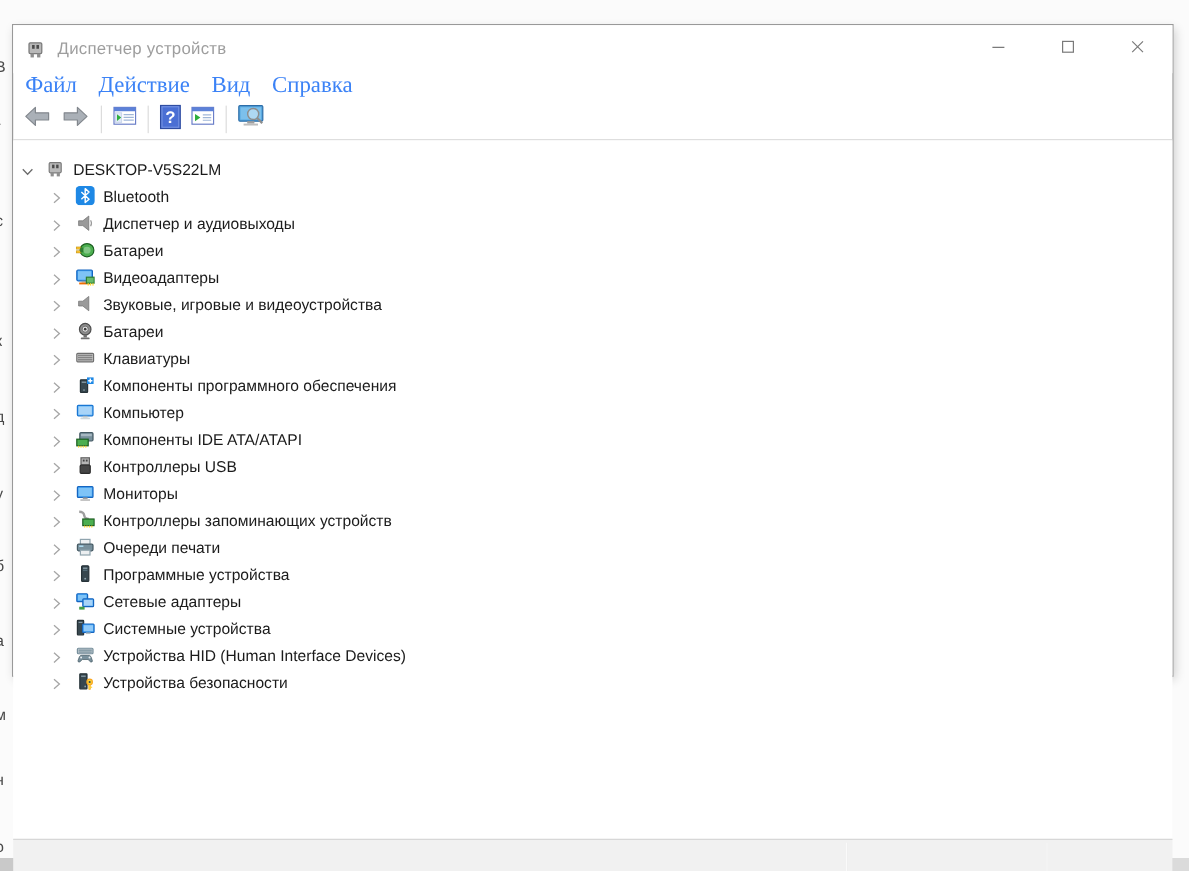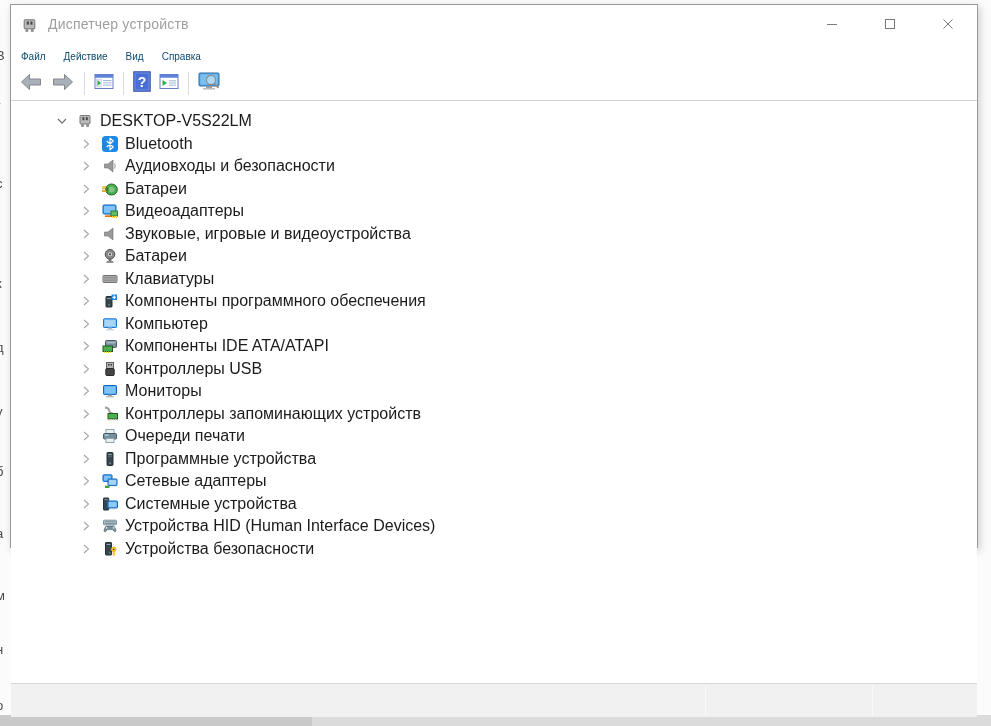--- a/index.html
+++ b/index.html
@@ -14,49 +14,49 @@
   
   .bg-fragment {
     position:absolute; left:-4px; width:12px; overflow:hidden;
     font-size:13px; color:#4a4a4a; z-index:0;
   }
   .bg-bottom-left  { position:absolute; left:0;   top:715px; width:312px; height:11px; background:#c9c9c9; z-index:0; }
   .bg-bottom-right { position:absolute; left:312px; top:715px; width:679px; height:11px; background:#dbdbdb; z-index:0; }
 
   
   .window {
-    position:absolute; left:10px; top:4px; width:968px; height:544px;
+    position:absolute; left:10px; top:20px; width:968px; height:544px;
     background:#ffffff; border:1px solid #999999;
     box-shadow:2px 3px 8px rgba(0,0,0,0.18);
     z-index:1;
   }
 
   
   .titlebar { position:absolute; left:0; top:0; width:100%; height:40px; background:#ffffff; }
   .titlebar .app-icon { position:absolute; left:10px; top:12px; width:17px; height:17px; }
   .titlebar .title { position:absolute; left:37px; top:11px; font-size:14px; color:#9e9e9e; letter-spacing:0.2px; }
   .win-controls { position:absolute; right:0; top:0; height:40px; display:flex; }
   .win-btn { width:58px; height:40px; display:flex; align-items:center; justify-content:center; }
 
   
   .menubar { position:absolute; left:0; top:40px; width:100%; height:22px; display:flex; align-items:center; padding-left:1px; }
-  .menu-item { font-size:10px; color:#0c4a6e; padding:2px 9px; cursor:default; }
+  .menu-item { font-size:19px; color:#3b82f6; padding:2px 9px; cursor:default;font-family:Liberation Serif, serif; }
 
   
   .toolbar {
     position:absolute; left:0; top:62px; width:100%; height:34px;
     display:flex; align-items:center; padding-left:4px;
     border-bottom:1px solid #d6d6d6;
   }
   .tb-btn { height:28px; display:flex; align-items:center; justify-content:center; padding:0 4px; }
   .tb-sep { width:1px; height:23px; background:#dcdcdc; margin:0 5px; }
 
   
   .tree { position:absolute; left:0; top:96px; width:100%; height:582px; background:#ffffff; overflow:hidden; padding-top:9px; }
-  .tree-row { height:22.5px; display:flex; align-items:center; font-size:16px; color:#1b1b1b; white-space:nowrap;margin-left:39px; }
+  .tree-row { height:22.5px; display:flex; align-items:flex-end; font-size:13px; color:#1b1b1b; white-space:nowrap; }
   .tree-row.root  { padding-left:6px; }
   .tree-row.child { padding-left:30px; }
   .chev { width:12px; height:12px; display:flex; align-items:center; justify-content:center; flex:0 0 12px; }
   .tree-row.root  .node-icon { margin-left:9px; }
   .tree-row.child .node-icon { margin-left:10px; }
   .node-icon { width:16px; height:16px; flex:0 0 16px; }
   .node-icon svg { width:16px; height:16px; display:block; }
   .node-label { margin-left:7px; }
 
   
@@ -215,21 +215,21 @@
           <svg viewBox="0 0 10 12" width="10" height="12">
             <path d="M3 2 L7.5 6 L3 10" fill="none" stroke="#a6a6a6" stroke-width="1.1"></path>
           </svg>
         </span>
     <span class="node-icon">
           <svg viewBox="0 0 16 16">
             <path d="M2.5 6 H6 L11 2 V14 L6 10 H2.5 Z" fill="#9a9a9a" stroke="#6f6f6f" stroke-width="0.6"></path>
             <path d="M12.5 5.5 Q14 8 12.5 10.5" fill="none" stroke="#9a9a9a"></path>
           </svg>
         </span>
-    <span class="node-label">Аудиовходы и безопасности</span>
+    <span class="node-label">Диспетчер и аудиовыходы</span>
   </div>
       <div class="tree-row child">
     <span class="chev">
           <svg viewBox="0 0 10 12" width="10" height="12">
             <path d="M3 2 L7.5 6 L3 10" fill="none" stroke="#a6a6a6" stroke-width="1.1"></path>
           </svg>
         </span>
     <span class="node-icon">
           <svg viewBox="0 0 16 16">
             <ellipse cx="9.5" cy="8.5" rx="5.8" ry="5.5" fill="#4caf50" stroke="#1b5e20"></ellipse>

